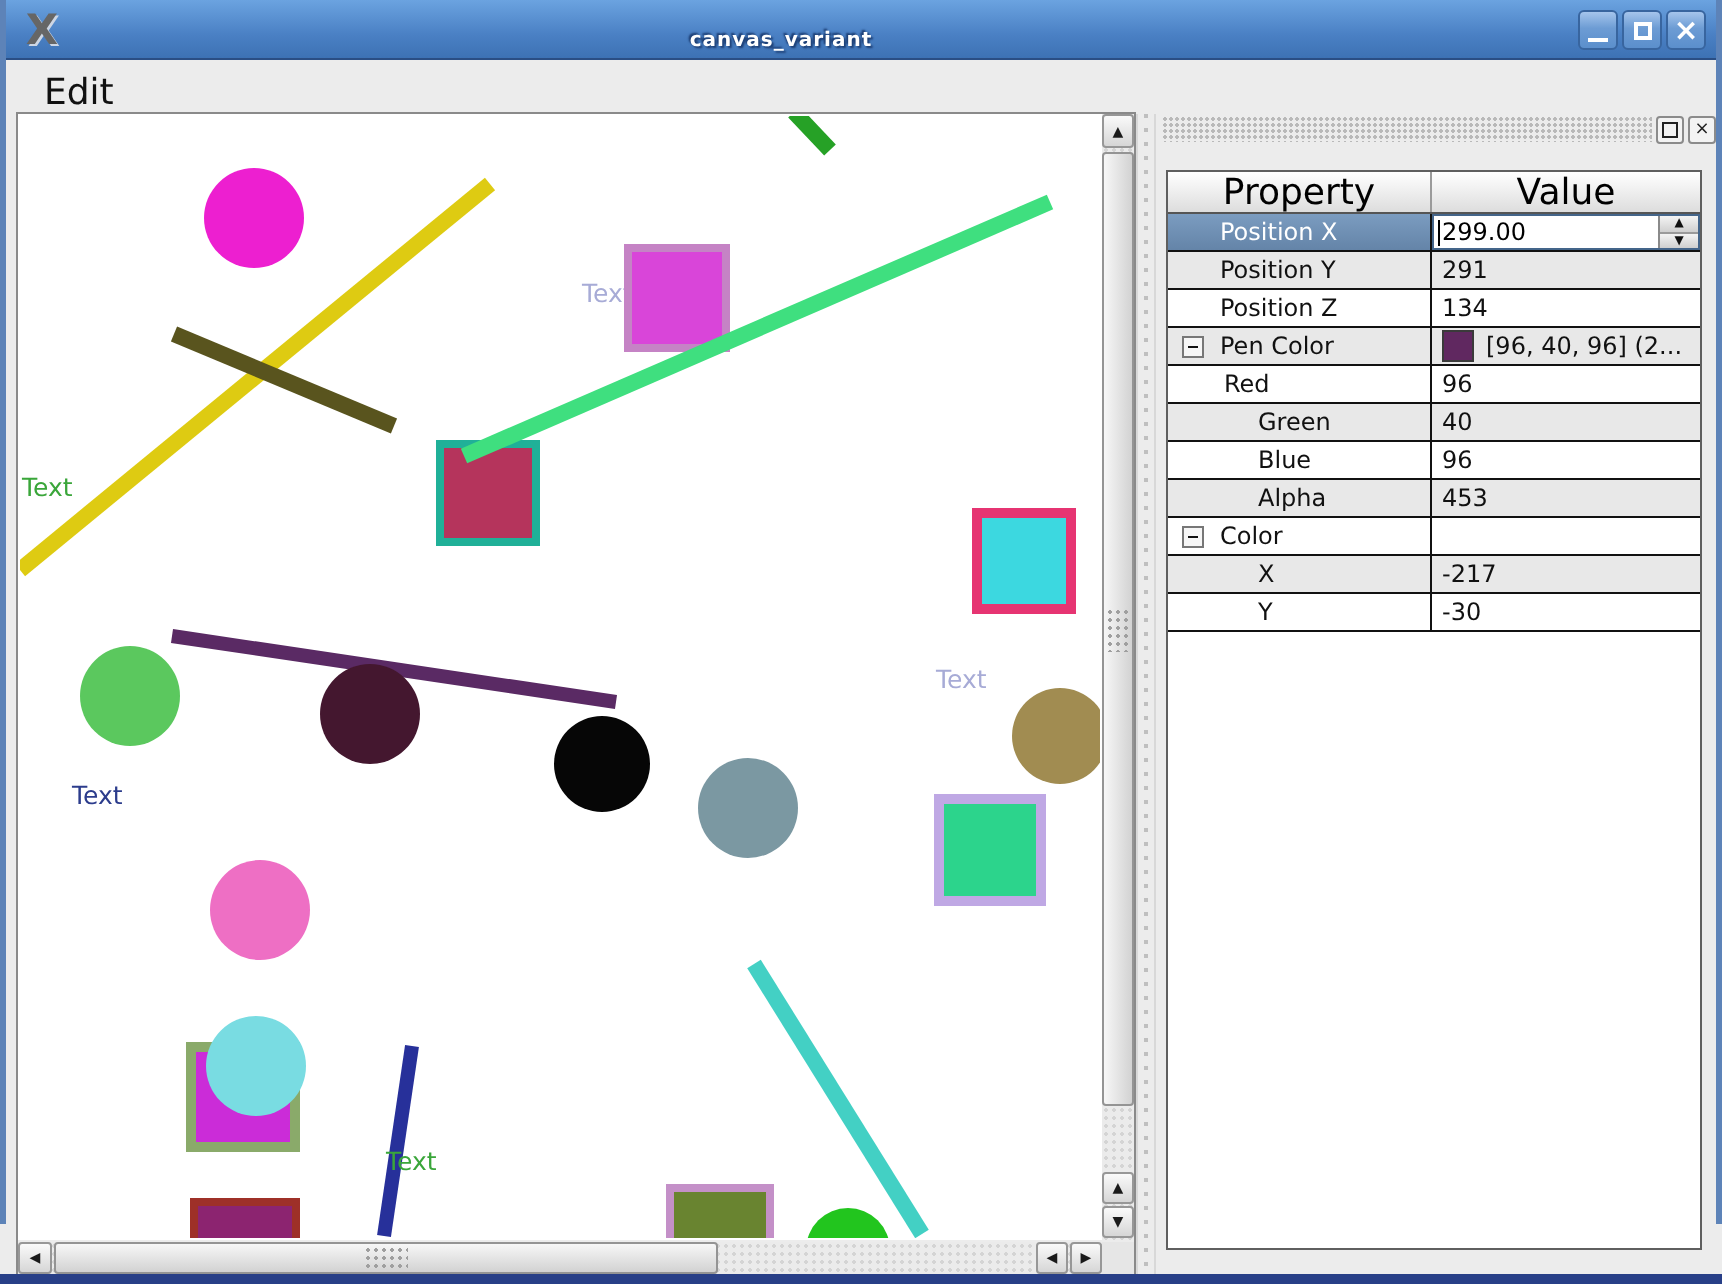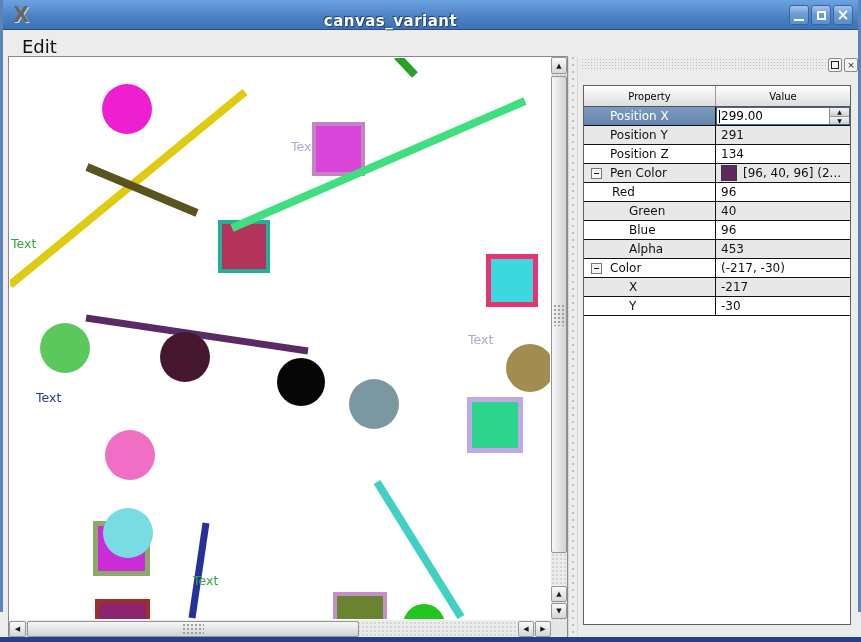--- a/index.html
+++ b/index.html
@@ -13,21 +13,21 @@
   .wb-right  { right:0; top:30; width:3px; height:612px; background:#5d83b8; }
   .wb-bottom { left:0; bottom:0; width:861px; height:5px; background:#283f87; }
 
   
   .titlebar { position:absolute; left:0; top:0; width:861px; height:30px;
     background:linear-gradient(#6ba3e0,#4a80c4 60%,#3d72b4); border-bottom:1px solid #2a4e84;
     display:flex; align-items:center; }
   .title-icon { position:absolute; left:9px; top:3px; width:24px; height:24px;
     font-weight:bold; font-size:21px; color:#666; text-shadow:1px 1px 0 #cdd6e4; line-height:24px; text-align:center; }
   .title-text { position:absolute; left:0; right:80px; text-align:center; color:#fff; font-weight:bold;
-    font-size:15px; letter-spacing:0.5px; text-shadow:1px 1px 1px #1c3e74, -1px -1px 1px #1c3e74;margin-top:12px; }
+    font-size:10px; letter-spacing:0.5px; text-shadow:1px 1px 1px #1c3e74, -1px -1px 1px #1c3e74;margin-top:12px; }
   .tb-btn { position:absolute; top:5px; width:20px; height:20px; border:1px solid #38659f; border-radius:3px;
     background:linear-gradient(#a5c5ec,#6d9cd4 45%,#5b8fcc); display:flex; align-items:center; justify-content:center; cursor:default; }
   .tb-min { right:52px; } .tb-max { right:30px; } .tb-close { right:8px; }
   .glyph-min { width:10px; height:2px; background:#fff; margin-top:9px; }
   .glyph-max { width:9px; height:9px; border:2px solid #fff; }
   .glyph-close { color:#fff; font-size:15px; font-weight:bold; line-height:1; }
 
   
   .menubar { position:absolute; left:3px; top:31px; width:855px; height:25px; background:#ececec; }
   .menu-item { position:absolute; left:11px; top:2px; padding:3px 8px; font-size:18px; color:#111; }
@@ -68,21 +68,21 @@
   .dock-float { left:828px; } .dock-close { left:844px; }
   .float-ic { position:relative; width:8px; height:8px; }
   .float-ic::before { content:""; position:absolute; right:0; top:0; width:6px; height:6px; border:1px solid #222; background:#f3f3f3; }
   .float-ic::after  { content:""; position:absolute; left:0; bottom:0; width:6px; height:6px; border:1px solid #222; background:#f3f3f3; }
 
   
   .prop-table { position:absolute; left:583px; top:85px; width:268px; height:540px;
     border:1px solid #5f5f5f; background:#fff; overflow:hidden; }
   .prop-header { display:flex; height:21px; border-bottom:1px solid #555;
     background:linear-gradient(#ffffff,#dddddd); }
-  .prop-header .hc { display:flex; align-items:center; justify-content:center; font-size:10px; color:#000; }
+  .prop-header .hc { display:flex; align-items:center; justify-content:center; font-size:18px; color:#000; }
   .hc1 { width:132px; border-right:1px solid #9a9a9a; }
   .hc2 { flex:1; }
   .prow { display:flex; height:19px; border-bottom:1px solid #111; background:#fff; }
   .prow.alt { background:#e8e8e8; }
   .prow.sel { background:linear-gradient(#7b9cc0,#6484a8); color:#fff; }
   .pcell-label { width:132px; border-right:1px solid #111; display:flex; align-items:center; overflow:hidden; }
   .pcell-value { flex:1; display:flex; align-items:center; padding-left:5px; position:relative; overflow:hidden; white-space:nowrap; }
   .expand-box { width:11px; height:11px; border:1px solid #777; background:#f6f6f6; margin-left:7px;
     position:relative; flex:none; }
   .expand-box::after { content:""; position:absolute; left:2px; top:4px; width:5px; height:1px; background:#111; }
@@ -274,23 +274,20 @@
           </div>
           <div class="pcell-value">
             <span>453</span>
           </div>
         </div>
         <div class="prow">
           <div class="pcell-label">
             <span class="expand-box"></span>
             <span style="padding-left: 8px;">Color</span>
           </div>
-          <div class="pcell-value">
-            <span>(-217, -30)</span>
-          </div>
         </div>
         <div class="prow alt">
           <div class="pcell-label">
             <span style="padding-left: 45px;">X</span>
           </div>
           <div class="pcell-value">
             <span>-217</span>
           </div>
         </div>
         <div class="prow">

